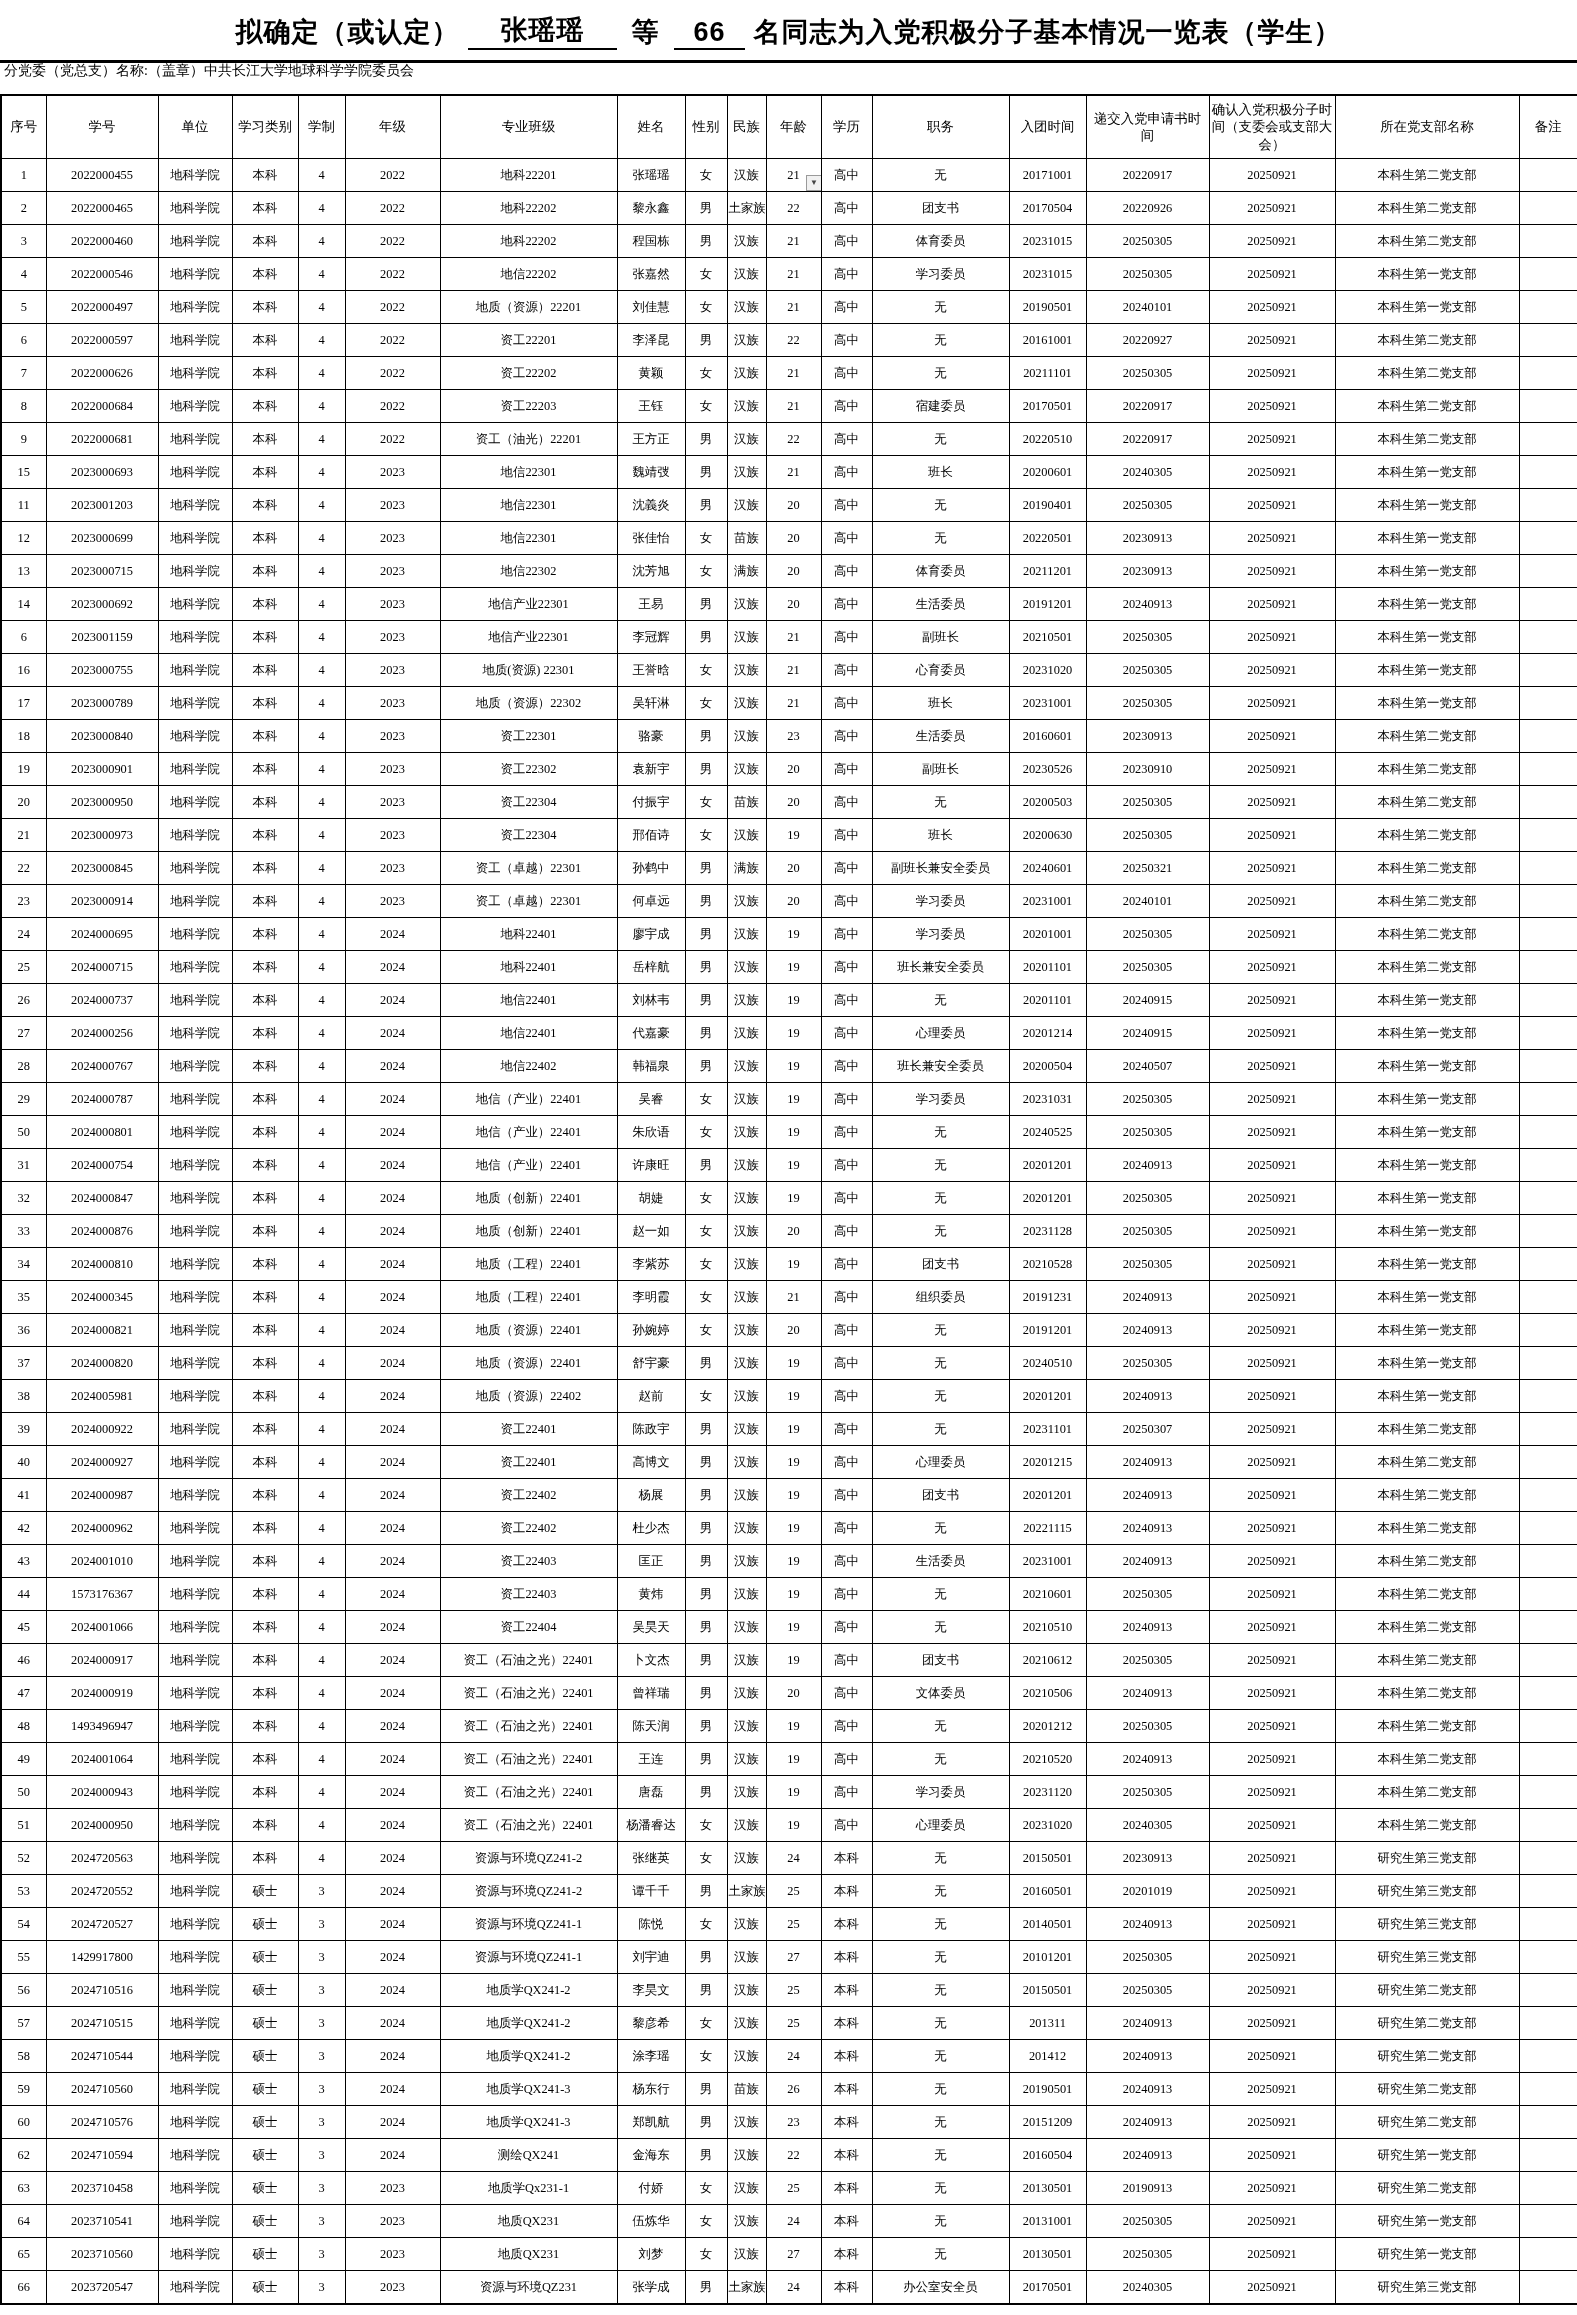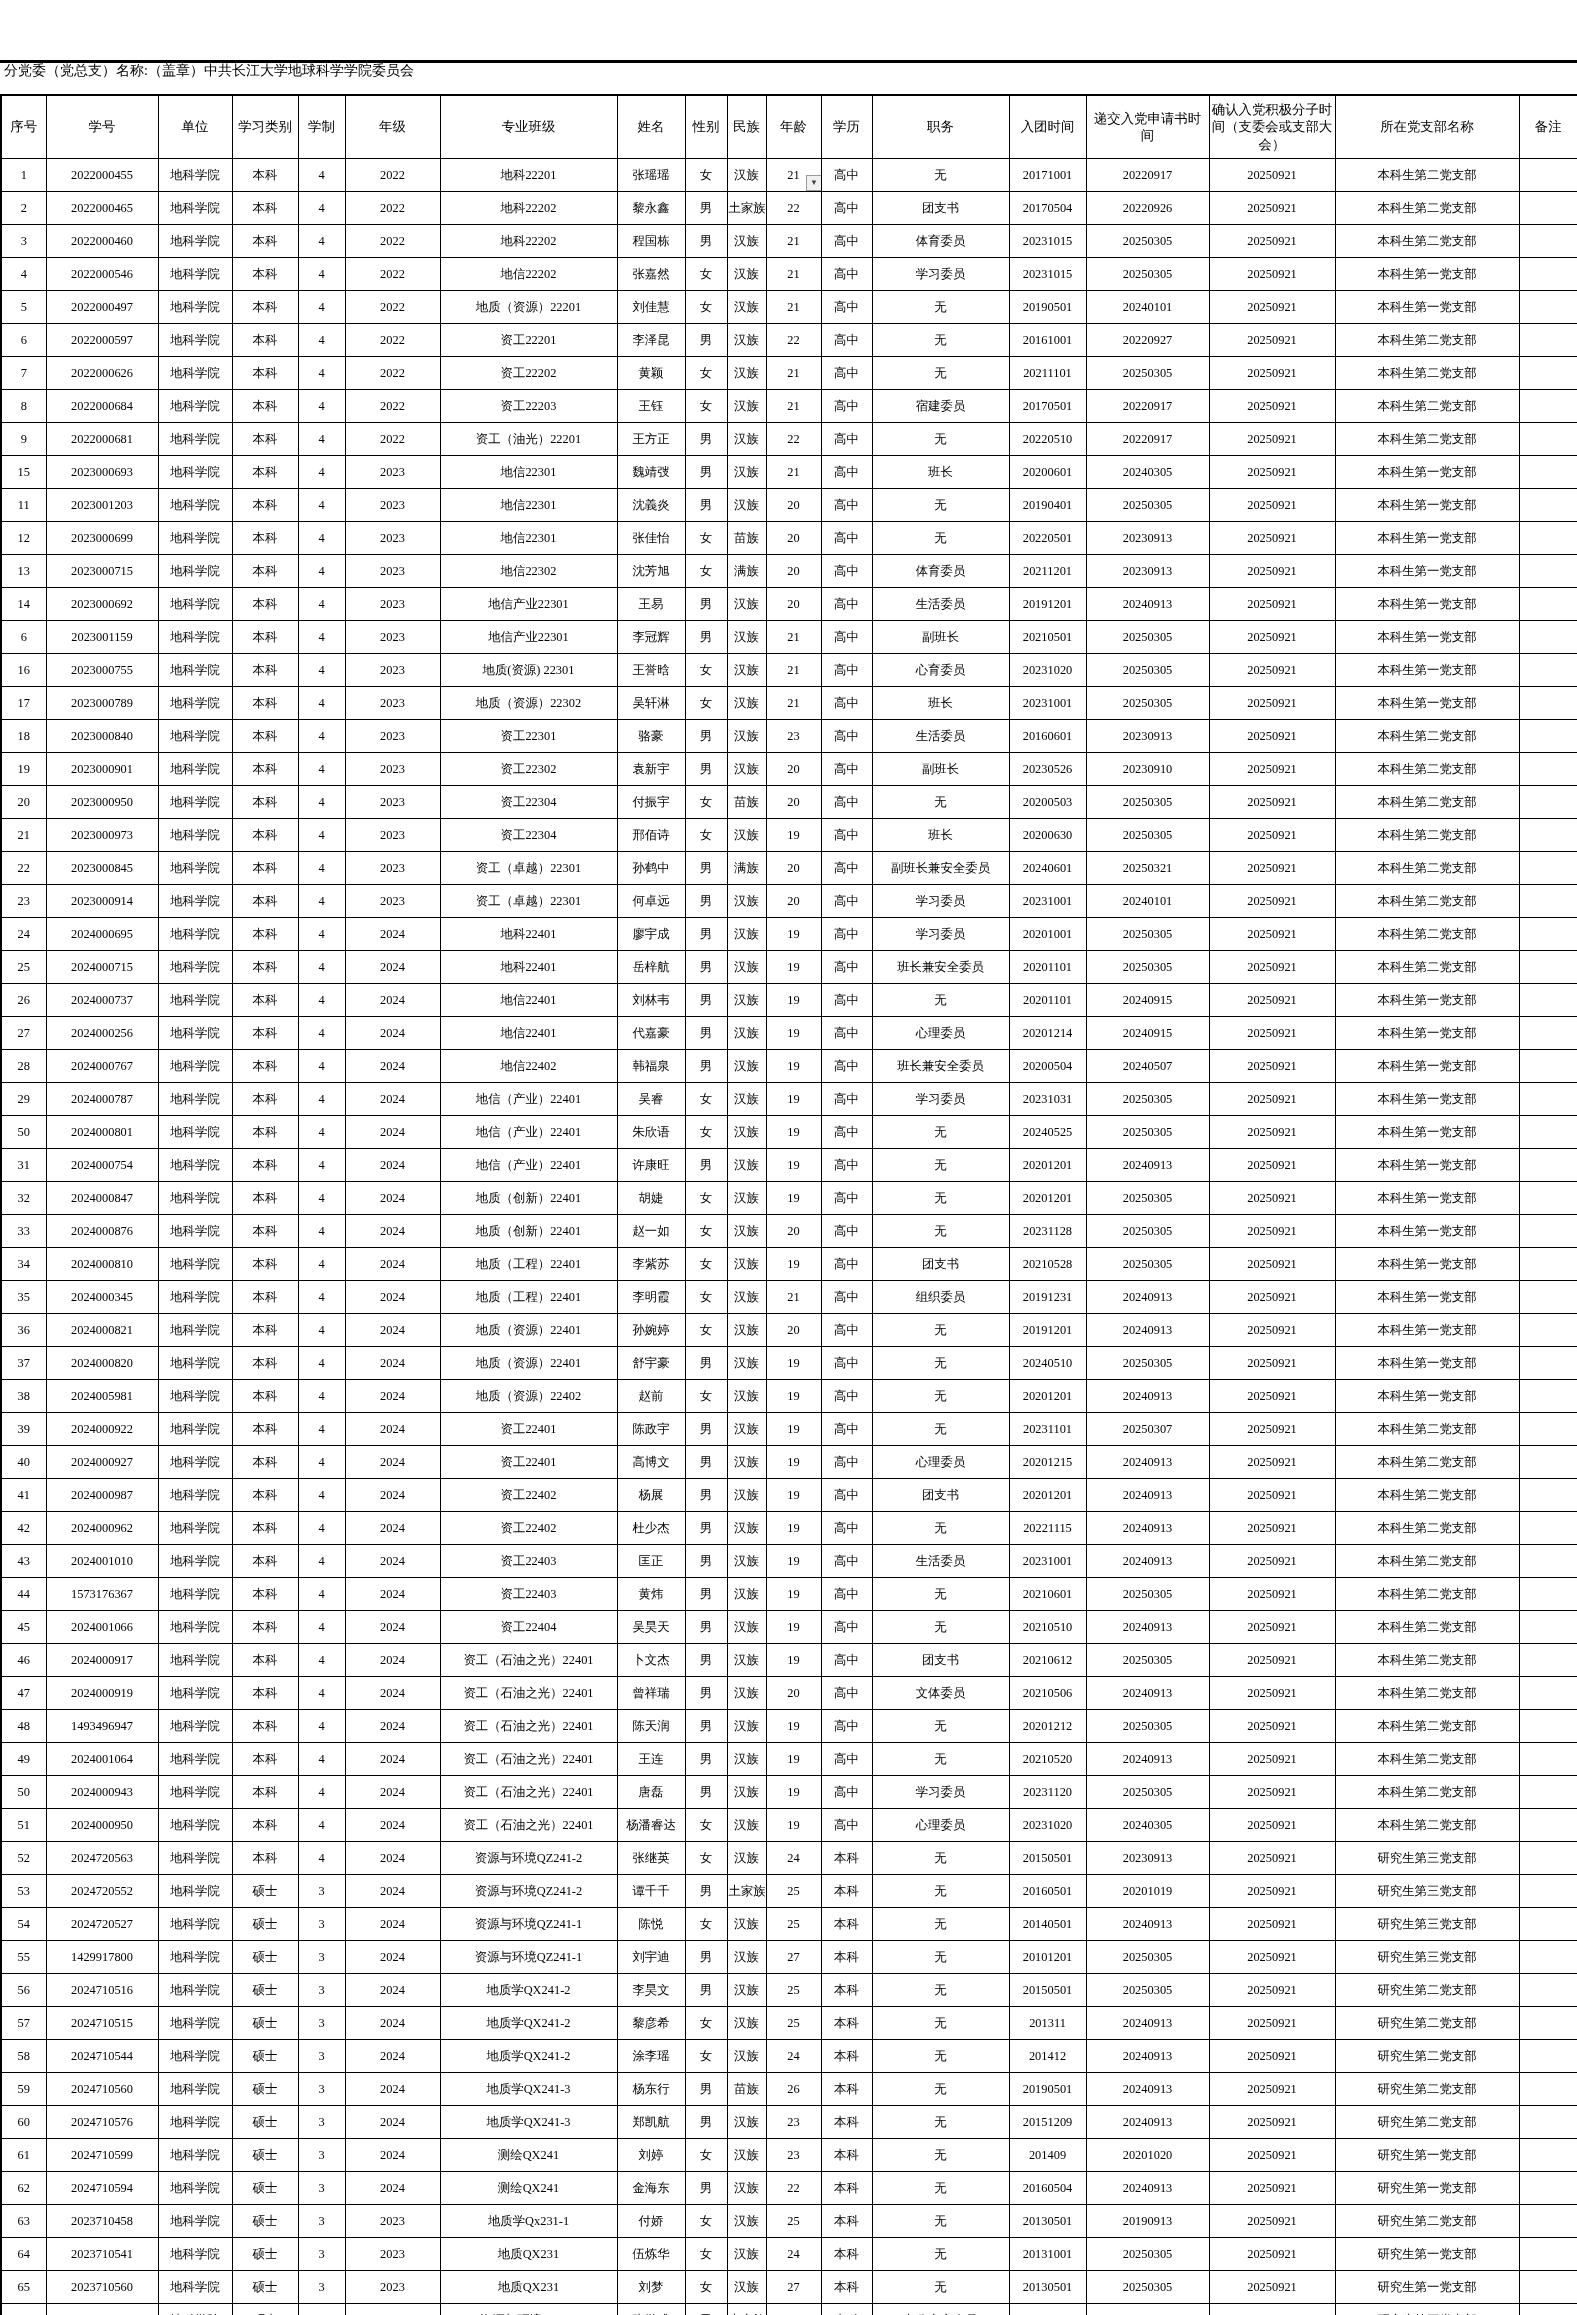--- a/index.html
+++ b/index.html
@@ -24,20 +24,27 @@
   td.rel{position:relative;}
   .dd-btn{position:absolute;right:-2px;bottom:0px;width:17px;height:16px;background:#f1f1f1;
           border:1px solid #9a9a9a;box-sizing:border-box;display:flex;align-items:center;justify-content:center;
           font-size:8px;color:#444;line-height:1;}
 </style>
 </head>
 <body>
 
 <div class="page">
 
+  <div class="title">
+    <span class="seg">拟确定（或认定）</span>
+    <span class="seg u u-name">张瑶瑶</span>
+    <span class="seg mid">等</span>
+    <span class="seg u u-count">66</span>
+    <span class="seg">名同志为入党积极分子基本情况一览表（学生）</span>
+  </div>
 
   <div class="divider"></div>
 
   <div class="org-line">分党委（党总支）名称:（盖章）中共长江大学地球科学学院委员会</div>
 
   <table class="grid">
     <colgroup>
         <col style="width: 45px;">
         <col style="width: 112px;">
         <col style="width: 74px;">
@@ -1274,40 +1281,20 @@
           <td>23</td>
           <td>本科</td>
           <td>无</td>
           <td>20151209</td>
           <td>20240913</td>
           <td>20250921</td>
           <td>研究生第二党支部</td>
           <td></td>
         </tr>
         <tr>
-          <td>61</td>
-          <td>2024710599</td>
-          <td>地科学院</td>
-          <td>硕士</td>
-          <td>3</td>
-          <td>2024</td>
-          <td>测绘QX241</td>
-          <td>刘婷</td>
-          <td>女</td>
-          <td>汉族</td>
-          <td>23</td>
-          <td>本科</td>
-          <td>无</td>
-          <td>201409</td>
-          <td>20201020</td>
-          <td>20250921</td>
-          <td>研究生第一党支部</td>
-          <td></td>
-        </tr>
-        <tr>
           <td>62</td>
           <td>2024710594</td>
           <td>地科学院</td>
           <td>硕士</td>
           <td>3</td>
           <td>2024</td>
           <td>测绘QX241</td>
           <td>金海东</td>
           <td>男</td>
           <td>汉族</td>

